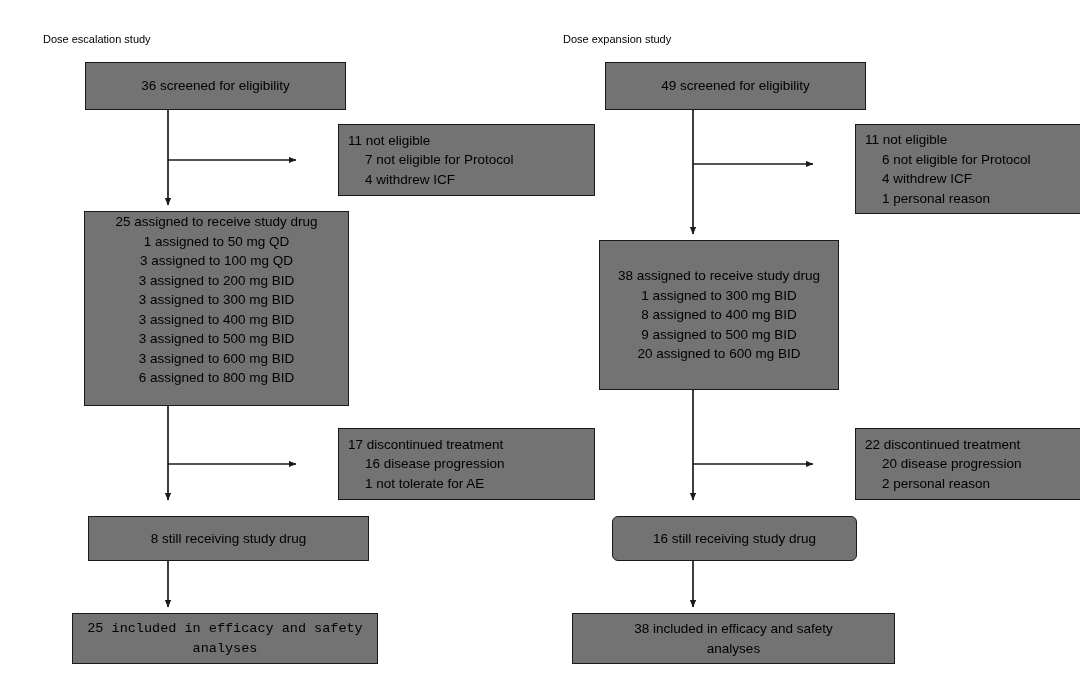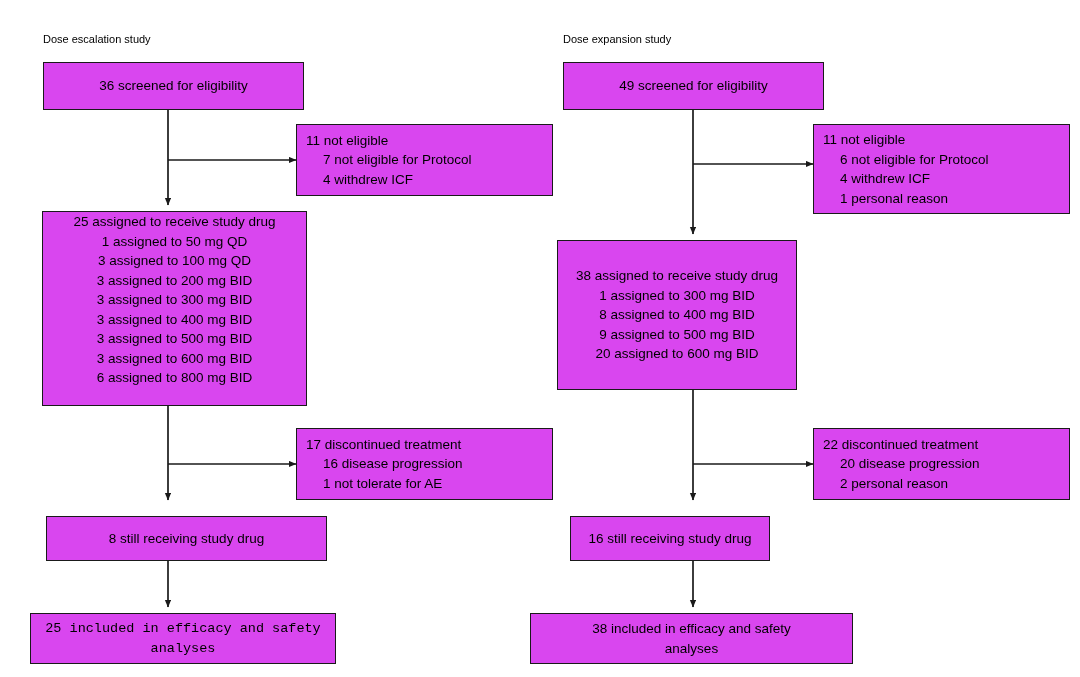--- a/index.html
+++ b/index.html
@@ -28,26 +28,27 @@
     position: absolute;
     font-size: 11px;
     line-height: 16px;
     white-space: nowrap;
     text-align: left;
   }
   .node {
     position: absolute;
     box-sizing: border-box;
     border: 1.6px solid #1a1a1a;
-    background: #d946ef;
+    background: #737373;
     display: flex;
     flex-direction: column;
     justify-content: center;
     font-size: 13.5px;
     line-height: 19.5px;
+    margin-left: 42px;
   }
   .node .line {
     white-space: nowrap;
   }
   .node.center-node {
     align-items: center;
     text-align: center;
   }
   .node.center-node .line {
     padding: 0 6px;
@@ -159,21 +160,21 @@
     <div class="sub">9 assigned to 500 mg BID</div>
     <div class="sub">20 assigned to 600 mg BID</div>
   </div>
 
   <div class="node list-node" style="left:813px; top:428px; width:257px; height:72px;">
     <div class="line">22 discontinued treatment</div>
     <div class="line sub">20 disease progression</div>
     <div class="line sub">2 personal reason</div>
   </div>
 
-  <div class="node center-node" style="left:570px; top:516px; width:200px; height:45px;">
+  <div class="node center-node" style="left:570px; top:516px; width:245px; height:45px;border-radius:6px;">
     <div class="line">16 still receiving study drug</div>
   </div>
 
   <div class="node center-node" style="left:530px; top:613px; width:323px; height:51px;">
     <div class="line">38 included in efficacy and safety</div>
     <div class="line">analyses</div>
   </div>
 
 </div>
 

